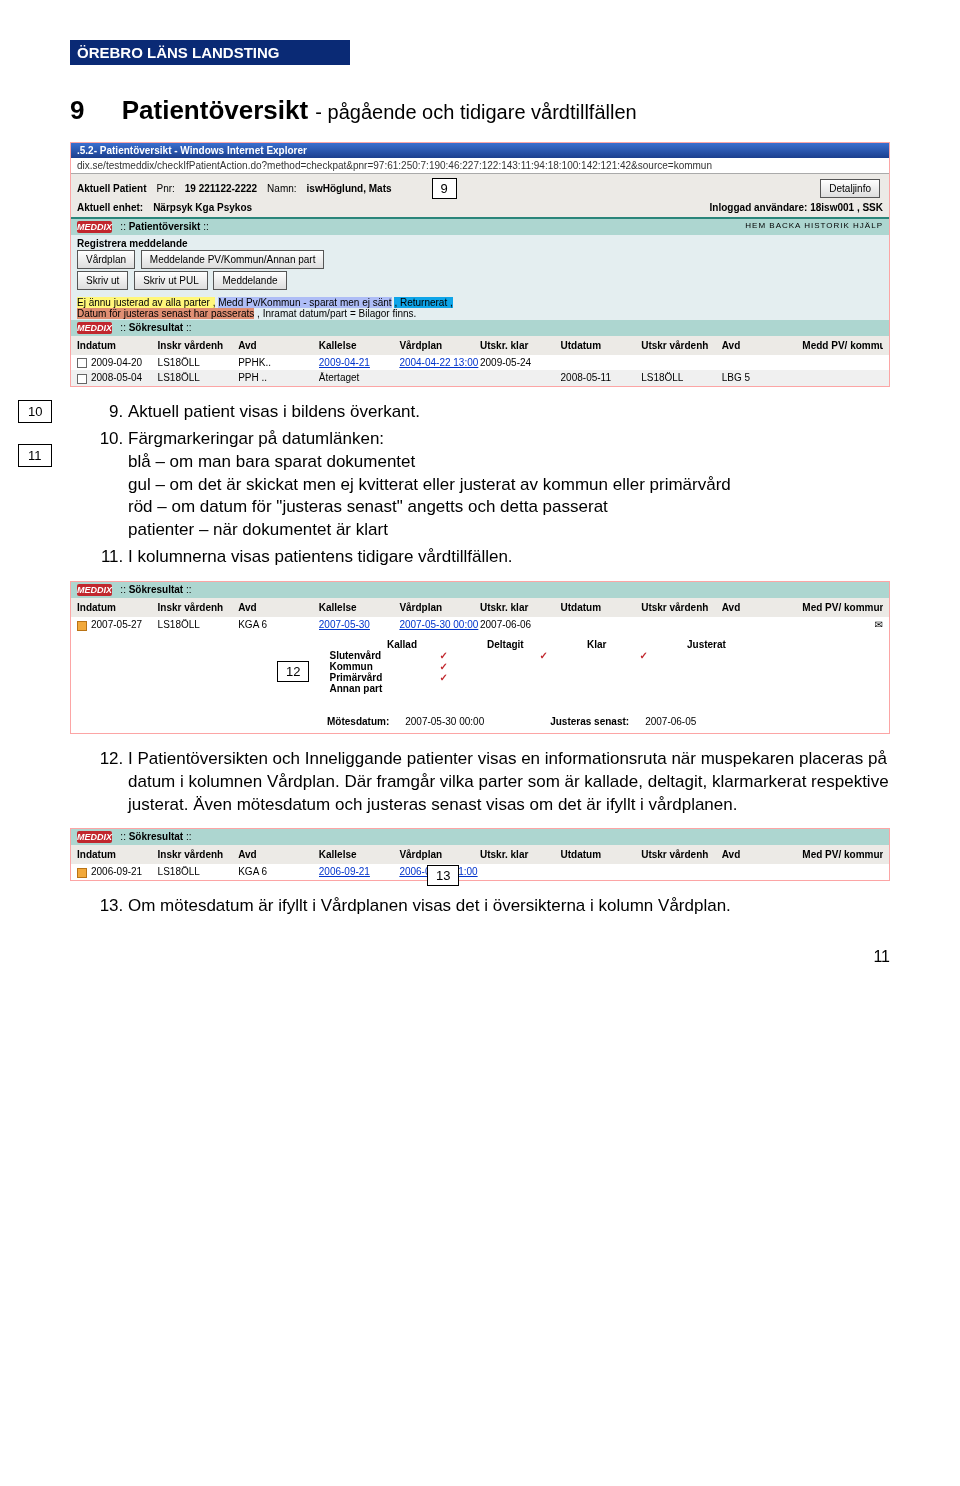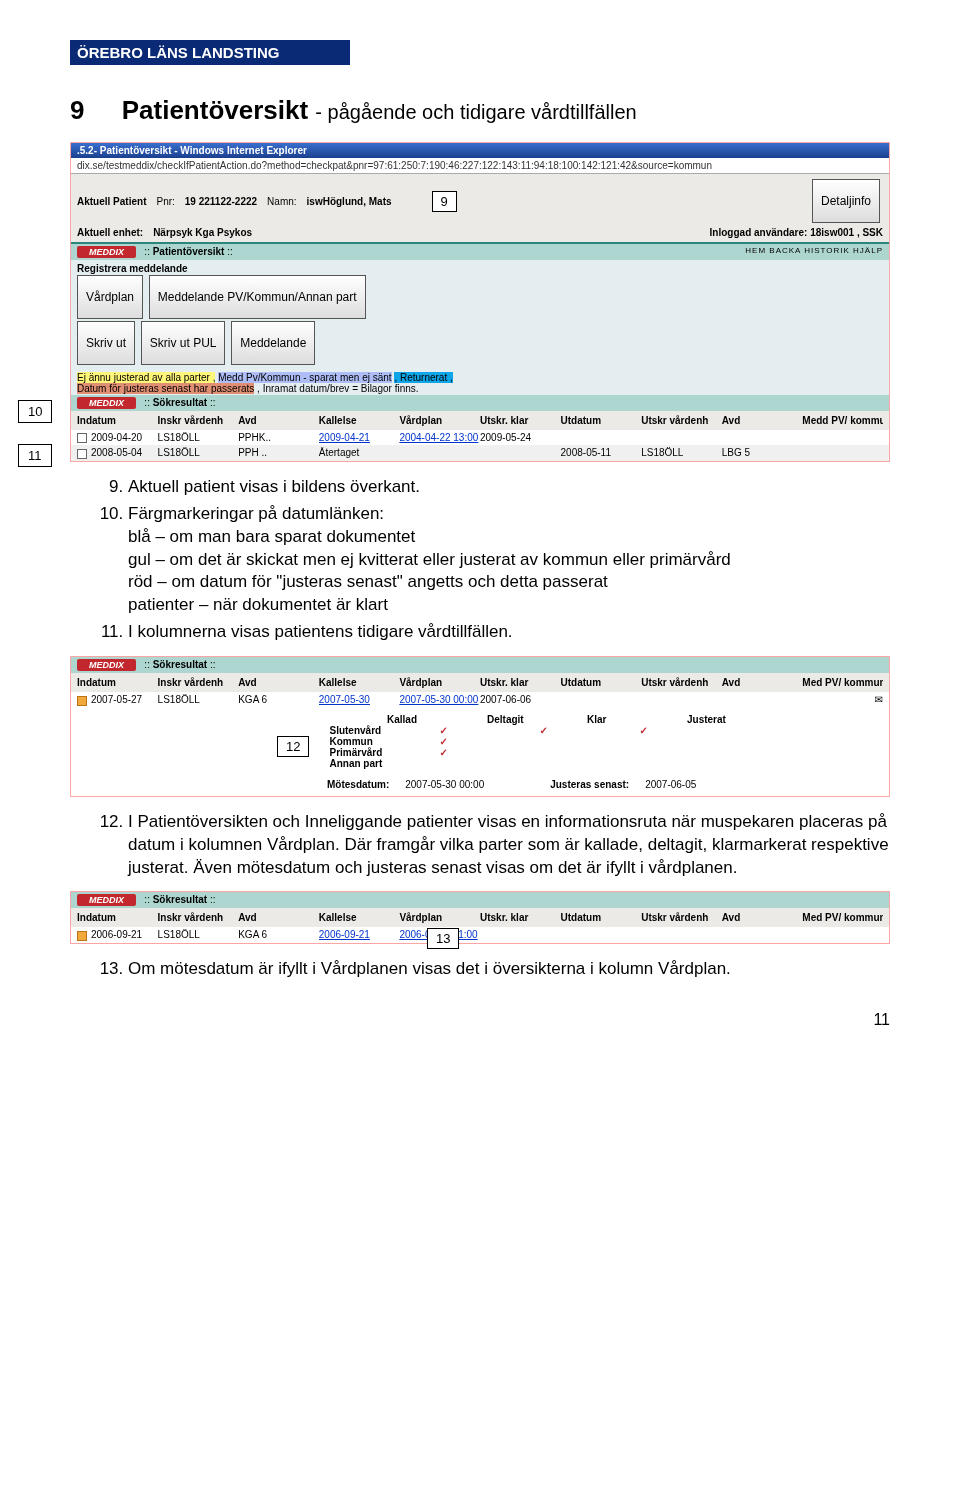--- a/index.html
+++ b/index.html
@@ -72,29 +72,29 @@
   .shot .teal-section { background: #add6d0; padding: 2px 6px; }
   .shot .ice-section { background: #e4eef0; padding: 3px 6px; }
 
   .meddix-logo {
     display: inline-block;
     background: #c1272d;
     color: #fff;
     font-size: 9px;
     font-weight: bold;
     font-style: italic;
-    padding: 1px 12px;
+    padding: 1px 0;
     border-radius: 2px;
   }
   .btn {
     display: inline-block;
     border: 1px solid #555;
     background: linear-gradient(#fff, #ddd);
-    padding: 14px 8px;
-    font-size: 12px;
+    padding: 3px 8px;
+    font-size: 10px;
     margin: 1px 3px 1px 0;
   }
   .hl-yellow { background: #fff77a; }
   .hl-blue   { background: #aebdf6; }
   .hl-green  { background: #0ea5e9; }
   .hl-red    { background: #e08f73; color: #000; }
 
   .thead { font-weight: bold; padding: 4px 6px; display: flex; gap: 0; }
   .thead span, .trow span { flex: 1; white-space: nowrap; overflow: hidden; }
   .trow { padding: 2px 6px; display: flex; gap: 0; }
@@ -175,21 +175,21 @@
       <span class="btn">Skriv ut</span>
       <span class="btn">Skriv ut PUL</span>
       <span class="btn">Meddelande</span>
     </div>
 
     <div class="ice-section" style="padding-bottom:1px">
       <span class="hl-yellow">Ej ännu justerad av alla parter ,</span>
       <span class="hl-blue">Medd Pv/Kommun - sparat men ej sänt</span>
       <span class="hl-green">, Returnerat ,</span><br>
       <span class="hl-red">Datum för justeras senast har passerats</span>
-      <span>, Inramat datum/brev = Bilagor finns.</span>
+      <span>, Inramat datum/part = Bilagor finns.</span>
     </div>
 
     <div class="teal-section"><span class="meddix-logo">MEDDIX</span>
       &nbsp;&nbsp;:: <b>Sökresultat</b> ::</div>
 
     <div class="thead gray-section">
       <span>Indatum</span>
         <span>Inskr vårdenh</span>
       <span class="narrow">Avd</span>
         <span>Kallelse</span>
@@ -299,21 +299,21 @@
             </div>
           <div class="row" style="gap:40px">
               <b style="width:70px">Annan part</b>
               <span style="width:60px"></span>
               <span style="width:60px"></span>
               <span style="width:60px"></span>
               <span style="width:60px"></span>
             </div>
         </div>
       </div>
-      <div class="row" style="gap:16px; margin-top:10px; margin-left:50px">
+      <div class="row" style="gap:16px; margin-top:22px; margin-left:50px">
         <b>Mötesdatum:</b>
         <span>2007-05-30 00:00</span>
         <b style="margin-left:50px">Justeras senast:</b>
         <span>2007-06-05</span>
       </div>
     </div>
   </div>
 
   <ol class="body" start="12">
     <li>I Patientöversikten och Inneliggande patienter visas en informationsruta när muspekaren placeras på datum i kolumnen Vårdplan. Där framgår vilka parter som är kallade, deltagit, klarmarkerat respektive justerat. Även mötesdatum och justeras senast visas om det är ifyllt i vårdplanen.</li>

